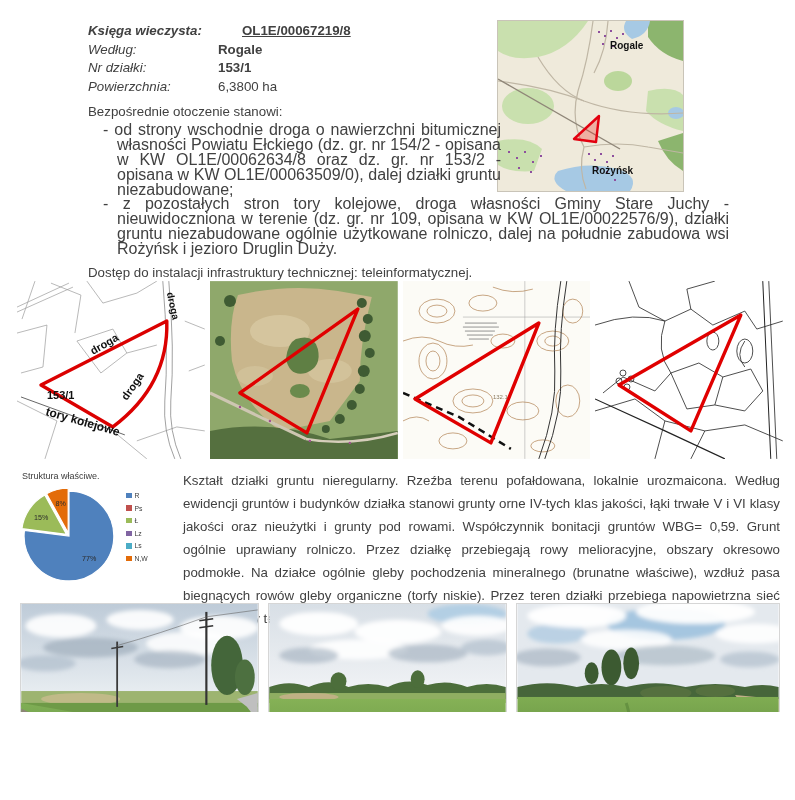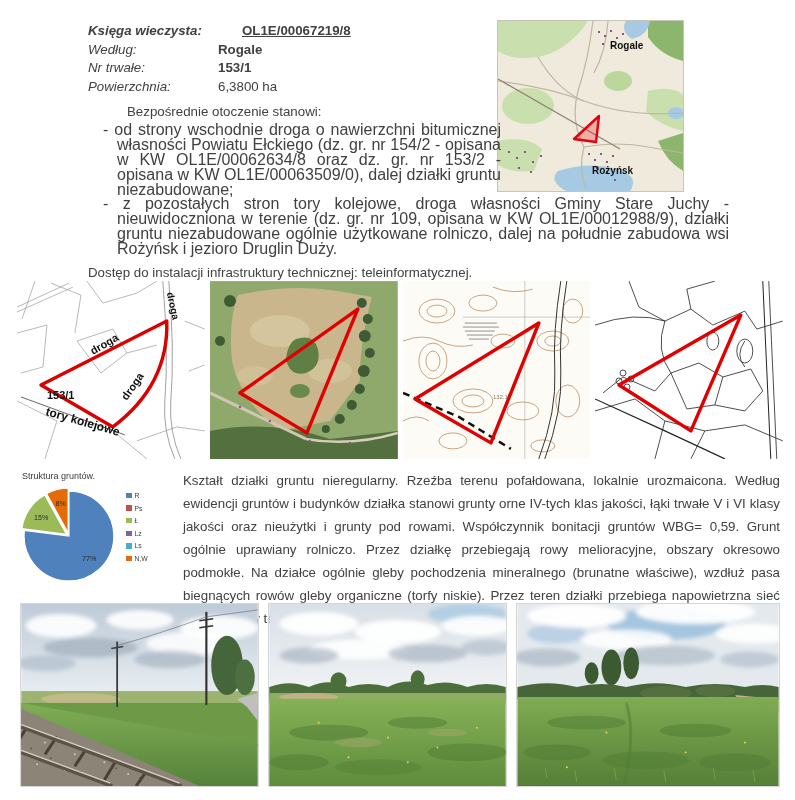--- a/index.html
+++ b/index.html
@@ -1,29 +1,29 @@
 <!DOCTYPE html>
 <html><head>
 <meta charset="utf-8">
 <style>
   html,body{margin:0;padding:0;background:#fff;}
-  #page{position:relative;width:795px;height:800px;background:#fff;overflow:hidden;
+  #page{position:relative;width:795px;height:712px;background:#fff;overflow:hidden;
         font-family:"Liberation Sans",sans-serif;color:#414141;}
   
   .hdr{position:absolute;left:88px;top:22px;width:420px;font-size:13.3px;line-height:18.6px;}
   .hdr-row{display:flex;}
   .hdr-label{width:130px;font-style:italic;}
   .hdr-label.b{font-weight:bold;}
   .hdr-value{font-weight:bold;}
   .hdr-value.u{text-decoration:underline;font-weight:bold;margin-left:24px;}
   .hdr-value.n{font-weight:normal;}
   
   .locmap{position:absolute;left:497px;top:20px;width:185px;height:170px;border:1px solid #c9c4b8;}
   
-  .sec-head{position:absolute;left:88px;top:104px;font-size:13.3px;margin-left:39px;}
+  .sec-head{position:absolute;left:88px;top:104px;font-size:13.3px;}
   .bullet{position:absolute;font-size:16px;line-height:15px;text-align:justify;
           padding-left:14px;text-indent:-14px;}
   #bullet1{left:103px;top:122px;width:384px;}
   #bullet2{left:103px;top:196px;width:612px;}
   .access{position:absolute;left:88px;top:249px;font-size:13.3px;margin-top:16px;}
   
   .maps-row{position:absolute;left:17px;top:281px;width:766px;height:178px;display:flex;gap:5px;}
   .maps-row svg{flex:1;height:178px;background:#fff;}
   
   .pie-title{position:absolute;left:22px;top:471px;font-size:9px;color:#3c3c3c;}
@@ -47,21 +47,21 @@
   <div class="hdr">
     <div class="hdr-row">
       <span class="hdr-label b">Księga wieczysta:</span>
       <span class="hdr-value u">OL1E/00067219/8</span>
     </div>
     <div class="hdr-row">
       <span class="hdr-label">Według:</span>
       <span class="hdr-value">Rogale</span>
     </div>
     <div class="hdr-row">
-      <span class="hdr-label">Nr trwałe:</span>
+      <span class="hdr-label">Nr działki:</span>
       <span class="hdr-value">153/1</span>
     </div>
     <div class="hdr-row">
       <span class="hdr-label">Powierzchnia:</span>
       <span class="hdr-value n">6,3800 ha</span>
     </div>
   </div>
 
   <svg class="locmap" viewBox="0 0 185 170">
     <rect width="185" height="170" fill="#EFEADB"></rect>
@@ -112,21 +112,21 @@
         <rect x="20" y="146" width="2" height="2"></rect>
         <rect x="32" y="150" width="2" height="2"></rect>
     </g>
     <path d="M101,95 L76,118 L98,121 Z" fill="rgba(235,40,30,0.30)" stroke="#E3000F" stroke-width="2.4" stroke-linejoin="round"></path>
     <text x="112" y="28" font-size="10" class="map-label">Rogale</text>
     <text x="94" y="153" font-size="10" class="map-label">Rożyńsk</text>
   </svg>
 
   <div class="sec-head">Bezpośrednie otoczenie stanowi:</div>
   <div class="bullet" id="bullet1">- od strony wschodnie droga o nawierzchni bitumicznej własności Powiatu Ełckiego (dz. gr. nr 154/2 - opisana w KW OL1E/00062634/8 oraz dz. gr. nr 153/2 - opisana w KW OL1E/00063509/0), dalej działki gruntu niezabudowane;</div>
-  <div class="bullet" id="bullet2">- z pozostałych stron tory kolejowe, droga własności Gminy Stare Juchy - nieuwidoczniona w terenie (dz. gr. nr 109, opisana w KW OL1E/00012988/9), działki gruntu niezabudowane ogólnie użytkowane rolniczo, dalej na południe zabudowa wsi Rożyńsk i jezioro Druglin Duży.</div>
+  <div class="bullet" id="bullet2">- z pozostałych stron tory kolejowe, droga własności Gminy Stare Juchy - nieuwidoczniona w terenie (dz. gr. nr 109, opisana w KW OL1E/00022576/9), działki gruntu niezabudowane ogólnie użytkowane rolniczo, dalej na południe zabudowa wsi Rożyńsk i jezioro Druglin Duży.</div>
   <div class="access">Dostęp do instalacji infrastruktury technicznej:  teleinformatycznej.</div>
 
   <div class="maps-row">
 
     <svg viewBox="0 0 188 178">
       <rect width="188" height="178" fill="#fff"></rect>
       <g stroke="#9a9a9a" stroke-width="0.7" fill="none">
         <path d="M18,0 L5,38 M0,52 L30,44 L26,86 L4,92"></path>
         <path d="M34,2 L64,14 L58,52"></path>
         <path d="M0,26 L52,2 M0,31 L56,6"></path>
@@ -241,21 +241,21 @@
           <circle cx="36" cy="98" r="3"></circle>
           <circle cx="24" cy="100" r="3"></circle>
           <circle cx="32" cy="106" r="3"></circle>
         <ellipse cx="150" cy="70" rx="8" ry="12"></ellipse>
           <ellipse cx="118" cy="60" rx="6" ry="9"></ellipse>
       </g>
       <path d="M146,34 L24,104 L96,150 Z" fill="none" stroke="#E00000" stroke-width="3.4" stroke-linejoin="round"></path>
     </svg>
   </div>
 
-  <div class="pie-title">Struktura gruntów.</div>
+  <div class="pie-title">Struktura właściwe.</div>
   <svg id="pie-svg" viewBox="0 0 100 100">
       <path d="M48,52 L48,8 A44,44 0 1 1 4.346953142162974,46.485337723170616 Z" fill="#4F81BD" stroke="#fff" stroke-width="1.2"></path>
       <text x="67.78645101048366" y="76.94332320334335" text-anchor="middle" font-size="7" fill="#2b2b2b">77%</text>
       <path d="M45.51875827717631,50.31374986644361 L1.8657114193392843,44.799087589614224 A44,44 0 0 1 24.321596616700838,11.756255944513612 Z" fill="#9BBB59" stroke="#fff" stroke-width="1.2"></path>
       <text x="20.772507494881403" y="35.99621520110789" text-anchor="middle" font-size="7" fill="#2b2b2b">15%</text>
       <path d="M47.253930338505434,49.09425051661411 L26.05676867802996,10.536756594684114 A44,44 0 0 1 47.25393033850542,5.09425051661411 Z" fill="#E36C09" stroke="#fff" stroke-width="1.2"></path>
       <text x="39.81312891453296" y="22.61424233564547" text-anchor="middle" font-size="7" fill="#2b2b2b">8%</text>
     </svg>
   <div class="pie-legend">
       <div class="legend-item">

